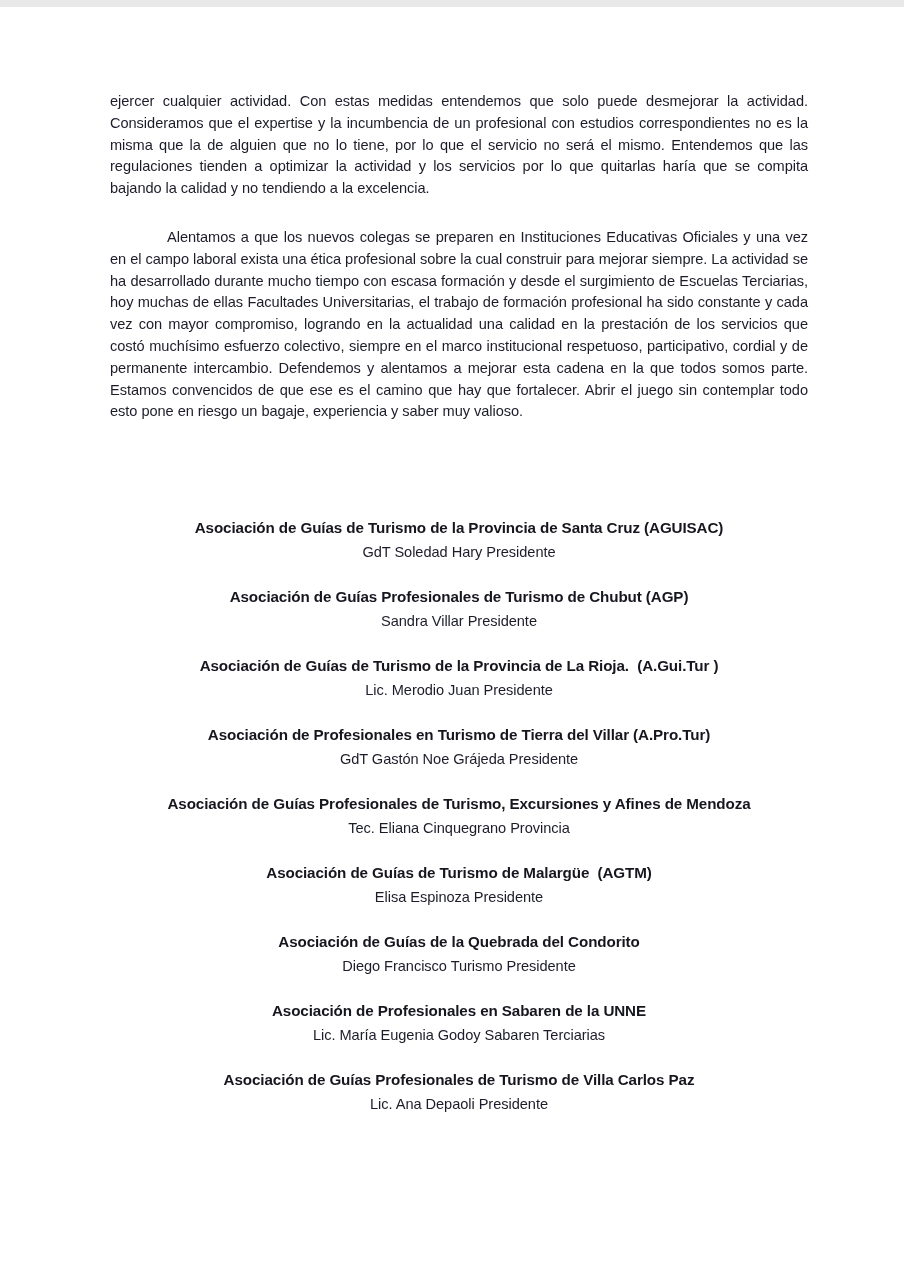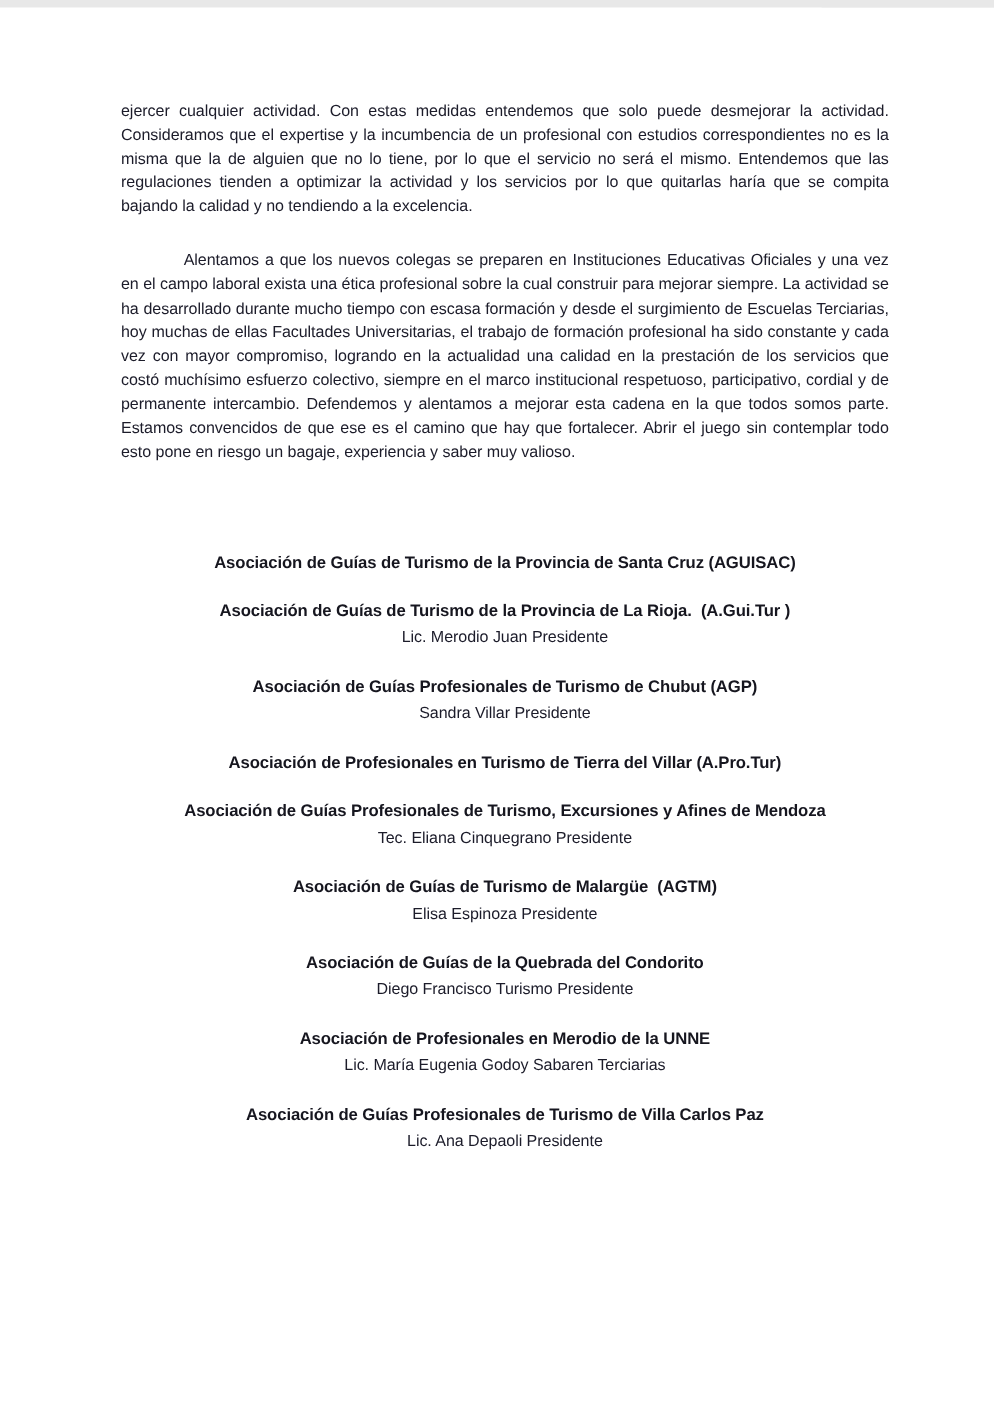--- a/index.html
+++ b/index.html
@@ -51,21 +51,21 @@
     margin-top: 27px;
   }
   p.para.indented {
     text-indent: 57px;
   }
 
   
   .signatures {
     position: absolute;
     left: 110px;
-    top: 492px;
+    top: 508px;
     width: 698px;
   }
 
   .sig-block {
     text-align: center;
     margin-bottom: 19px;
   }
   .sig-block:last-child {
     margin-bottom: 0;
   }
@@ -97,54 +97,56 @@
 
   <div class="body-block">
     <p class="para">ejercer cualquier actividad. Con estas medidas entendemos que solo puede desmejorar la actividad. Consideramos que el expertise y la incumbencia de un profesional con estudios correspondientes no es la misma que la de alguien que no lo tiene, por lo que el servicio no será el mismo. Entendemos que las regulaciones tienden a optimizar la actividad y los servicios por lo que quitarlas haría que se compita bajando la calidad y no tendiendo a la excelencia.</p>
     <p class="para indented">Alentamos a que los nuevos colegas se preparen en Instituciones Educativas Oficiales y una vez en el campo laboral exista una ética profesional sobre la cual construir para mejorar siempre. La actividad se ha desarrollado durante mucho tiempo con escasa formación y desde el surgimiento de Escuelas Terciarias, hoy muchas de ellas Facultades Universitarias, el trabajo de formación profesional ha sido constante y cada vez con mayor compromiso, logrando en la actualidad una calidad en la prestación de los servicios que costó muchísimo esfuerzo colectivo, siempre en el marco institucional respetuoso, participativo, cordial y de permanente intercambio. Defendemos y alentamos a mejorar esta cadena en la que todos somos parte. Estamos convencidos de que ese es el camino que hay que fortalecer. Abrir el juego sin contemplar todo esto pone en riesgo un bagaje, experiencia y saber muy valioso.</p>
   </div>
 
   <div class="signatures">
 
     <div class="sig-block">
       <div class="sig-org">Asociación de Guías de Turismo de la Provincia de Santa Cruz (AGUISAC)</div>
+      <div class="sig-person">GdT Soledad Hary Presidente</div>
+    </div>
+
+    <div class="sig-block">
+      <div class="sig-org">Asociación de Guías Profesionales de Turismo de Chubut (AGP)</div>
+      <div class="sig-person">Sandra Villar Presidente</div>
     </div>
 
     <div class="sig-block">
       <div class="sig-org">Asociación de Guías de Turismo de la Provincia de La Rioja.  (A.Gui.Tur )</div>
       <div class="sig-person">Lic. Merodio Juan Presidente</div>
     </div>
 
     <div class="sig-block">
-      <div class="sig-org">Asociación de Guías Profesionales de Turismo de Chubut (AGP)</div>
-      <div class="sig-person">Sandra Villar Presidente</div>
-    </div>
-
-    <div class="sig-block">
       <div class="sig-org">Asociación de Profesionales en Turismo de Tierra del Villar (A.Pro.Tur)</div>
+      <div class="sig-person">GdT Gastón Noe Grájeda Presidente</div>
     </div>
 
     <div class="sig-block">
       <div class="sig-org">Asociación de Guías Profesionales de Turismo, Excursiones y Afines de Mendoza</div>
-      <div class="sig-person">Tec. Eliana Cinquegrano Presidente</div>
+      <div class="sig-person">Tec. Eliana Cinquegrano Provincia</div>
     </div>
 
     <div class="sig-block">
       <div class="sig-org">Asociación de Guías de Turismo de Malargüe  (AGTM)</div>
       <div class="sig-person">Elisa Espinoza Presidente</div>
     </div>
 
     <div class="sig-block">
       <div class="sig-org">Asociación de Guías de la Quebrada del Condorito</div>
       <div class="sig-person">Diego Francisco Turismo Presidente</div>
     </div>
 
 
     <div class="sig-block">
-      <div class="sig-org">Asociación de Profesionales en Merodio de la UNNE</div>
+      <div class="sig-org">Asociación de Profesionales en Sabaren de la UNNE</div>
       <div class="sig-person">Lic. María Eugenia Godoy Sabaren Terciarias</div>
     </div>
 
     <div class="sig-block">
       <div class="sig-org">Asociación de Guías Profesionales de Turismo de Villa Carlos Paz</div>
       <div class="sig-person">Lic. Ana Depaoli Presidente</div>
     </div>
 
   </div>
 

